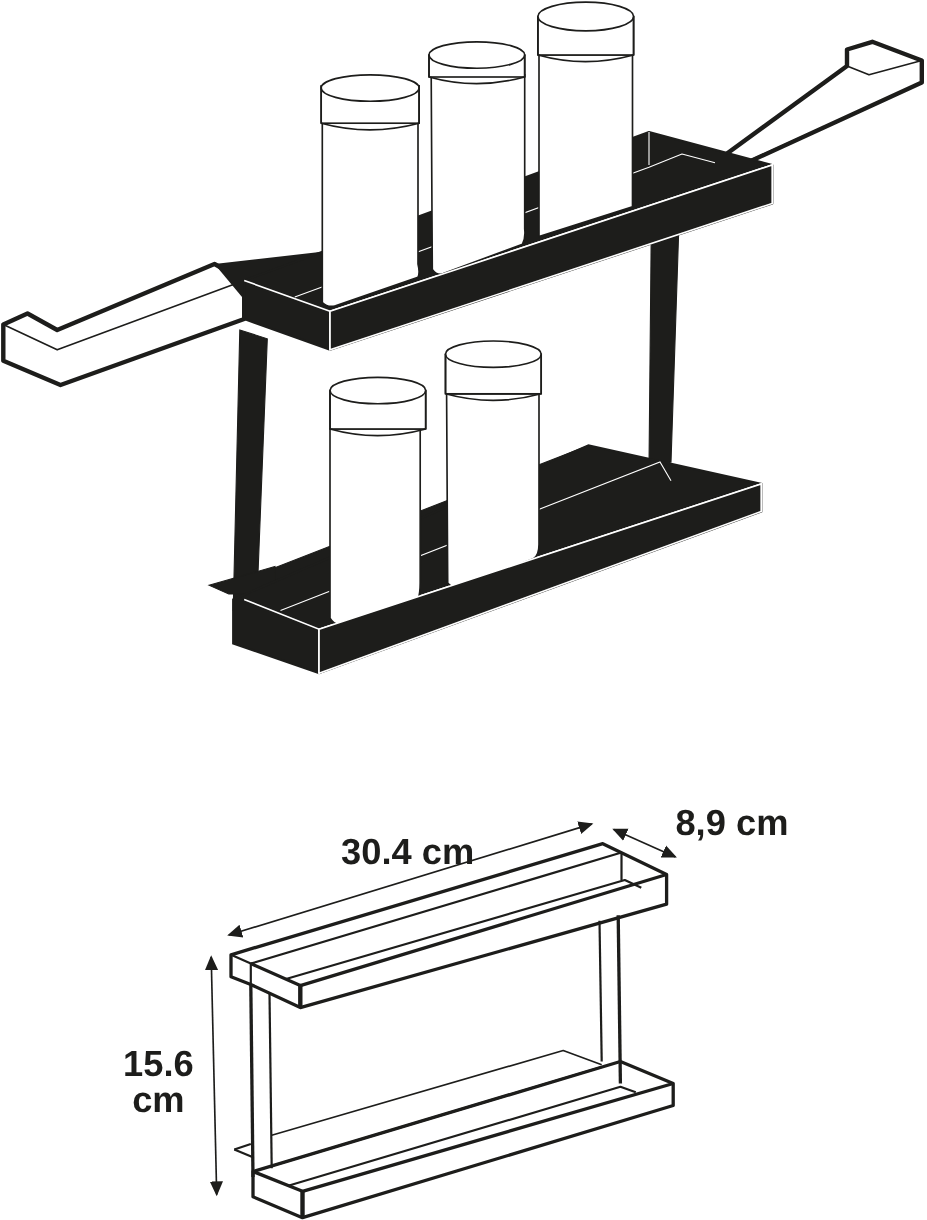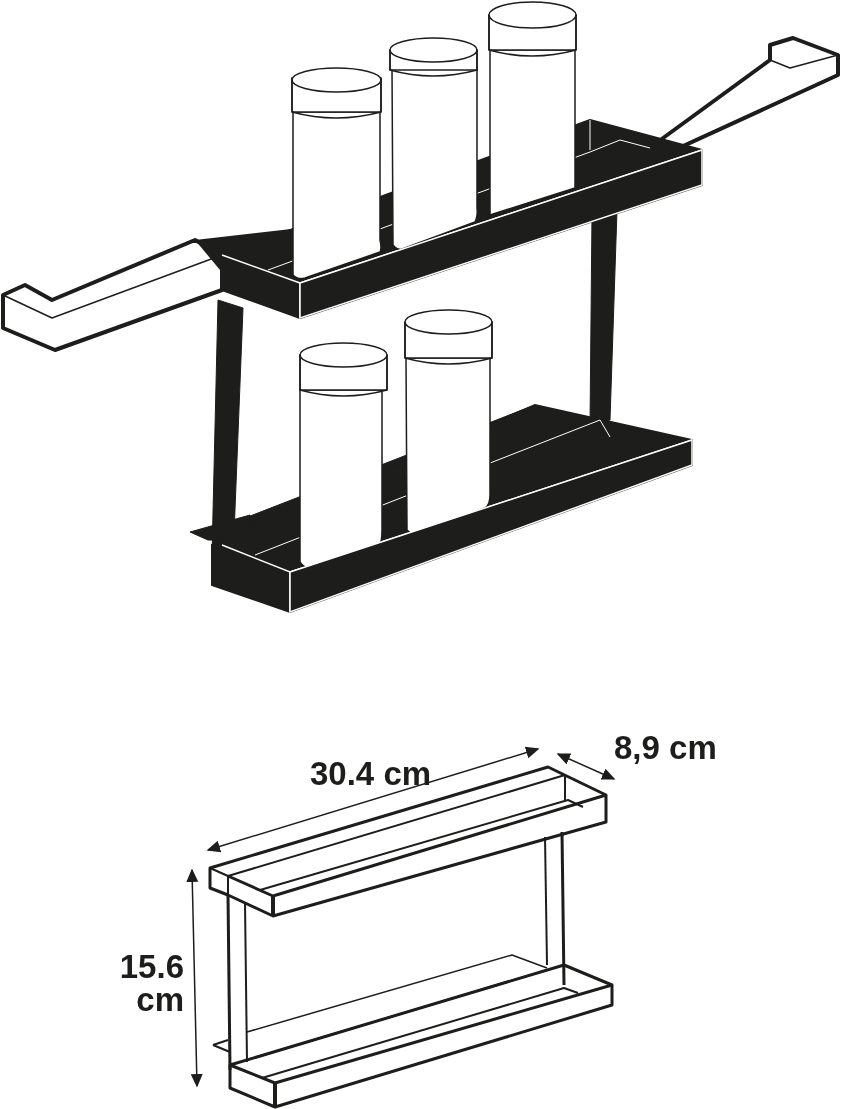--- a/index.html
+++ b/index.html
@@ -4,21 +4,21 @@
 <style>
   html, body { margin: 0; padding: 0; background: #ffffff; }
   body { width: 843px; height: 1109px; position: relative; overflow: hidden;
          font-family: "Liberation Sans", sans-serif; }
   .stage { position: absolute; left: 0; top: 0; width: 843px; height: 1109px; }
   svg { position: absolute; left: 0; top: 0; }
   .dim-label { position: absolute; font-family: "Liberation Sans", sans-serif;
                font-weight: bold; color: #1d1d1b; line-height: 1; white-space: nowrap; }
   .dim-width { left: 278px; top: 757px; font-size: 33px; margin-left: 32px; }
   .dim-depth { left: 614px; top: 731px; font-size: 33px; }
-  .dim-height { left: 104px; top: 950px; font-size: 33px; text-align: right; width: 80px; }
+  .dim-height { left: 104px; top: 950px; font-size: 33px; text-align: center; width: 80px; }
   .dim-height span { display: block; }
 </style>
 </head>
 <body>
 
 <div class="stage">
 
   <svg width="843" height="640" viewBox="0 0 843 640">
     <g stroke="#1d1d1b" stroke-linejoin="round" fill="#fff">
 

